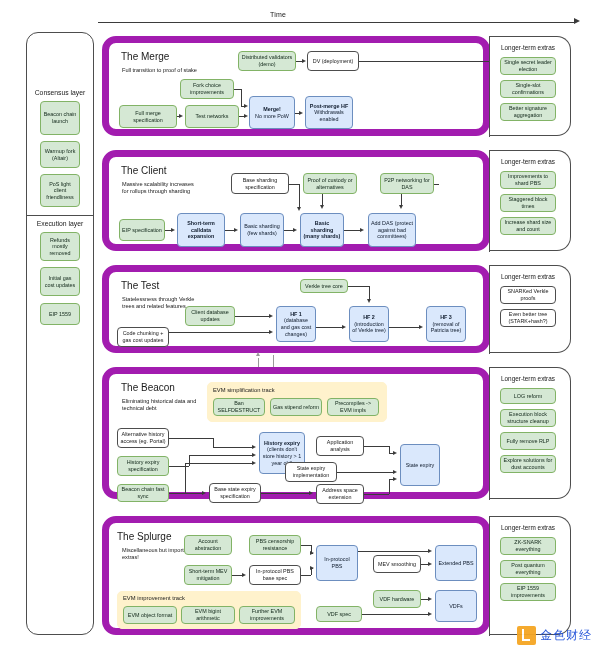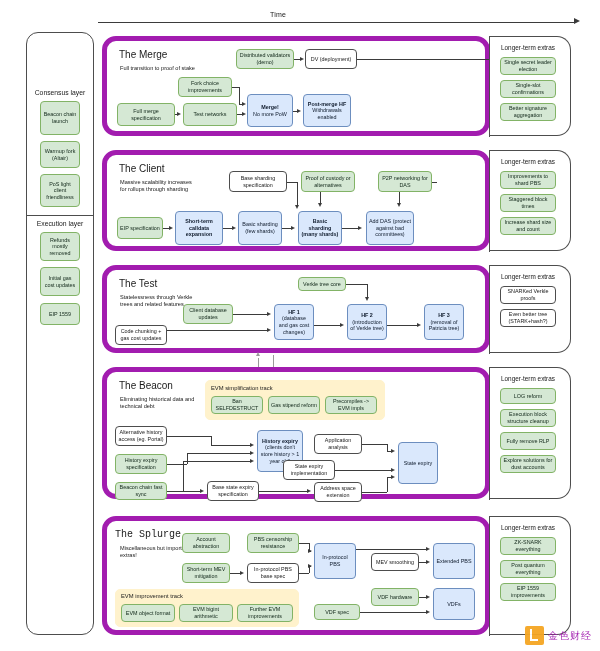--- a/index.html
+++ b/index.html
@@ -98,21 +98,21 @@
     background: #ffffff;
     border: 0.8px solid #4d4d4d;
     color: #1a1a1a;
   }
   .node b { font-weight: bold; display: block; }
   .node .sub { display: block; font-weight: normal; }
 
   
   .phase {
     position: absolute;
-    border: 5px solid #a21caf;
+    border: 7px solid #a21caf;
     border-radius: 14px;
     background: #ffffff;
   }
   .phase-title {
     position: absolute;
     font-size: 10px;
     color: #1a1a1a;
   }
   .phase-desc {
     position: absolute;
@@ -199,22 +199,22 @@
   }
   .wm-mark::after {
     content: "";
     position: absolute;
     left: 5px; top: 3px;
     width: 6px; height: 10px;
     border-left: 2.5px solid #ffffff;
     border-bottom: 2.5px solid #ffffff;
   }
   .wm-text {
-    font-size: 10px;
-    color: #a21caf;
+    font-size: 12px;
+    color: #1d4ed8;
     letter-spacing: 1px;
   }
 </style>
 </head>
 <body>
 
 <div id="page">
 
   <div class="time-label">Time</div>
   <div class="time-axis"></div>
@@ -416,21 +416,21 @@
   <div class="extras" style="left:489px; top:367px; width:82px; height:132px;">
     <div class="extras-divider" style="left:0; top:0; height:132px;"></div>
     <div class="extras-title" style="left:12px; top:7px;">Longer-term extras</div>
     <div class="node green" style="left:11px; top:20px; width:56px; height:16px;">LOG reform</div>
     <div class="node green" style="left:11px; top:41px; width:56px; height:18px;">Execution block structure cleanup</div>
     <div class="node green" style="left:11px; top:64px; width:56px; height:18px;">Fully remove RLP</div>
     <div class="node green" style="left:11px; top:87px; width:56px; height:18px;">Explore solutions for dust accounts</div>
   </div>
 
   <div class="phase" style="left:102px; top:516px; width:388px; height:119px;">
-    <div class="phase-title" style="left:8px; top:8px;font-family:Liberation Mono, monospace;">The Splurge</div>
+    <div class="phase-title" style="left:8px; top:8px;">The Splurge</div>
     <div class="phase-desc" style="left:13px; top:24px;">Miscellaneous but important extras!</div>
 
     <div class="node green" style="left:75px; top:12px; width:48px; height:20px;">Account abstraction</div>
     <div class="node green" style="left:140px; top:12px; width:52px; height:20px;">PBS censorship resistance</div>
     <div class="node green" style="left:75px; top:42px; width:48px; height:20px;">Short-term MEV mitigation</div>
     <div class="node white" style="left:140px; top:42px; width:52px; height:20px;">In-protocol PBS base spec</div>
     <div class="node blue" style="left:207px; top:22px; width:42px; height:36px;">In-protocol PBS</div>
     <div class="node white" style="left:264px; top:32px; width:48px; height:18px;">MEV smoothing</div>
     <div class="node blue" style="left:326px; top:22px; width:42px; height:36px;">Extended PBS</div>
     <div class="node green" style="left:264px; top:67px; width:48px; height:18px;">VDF hardware</div>

